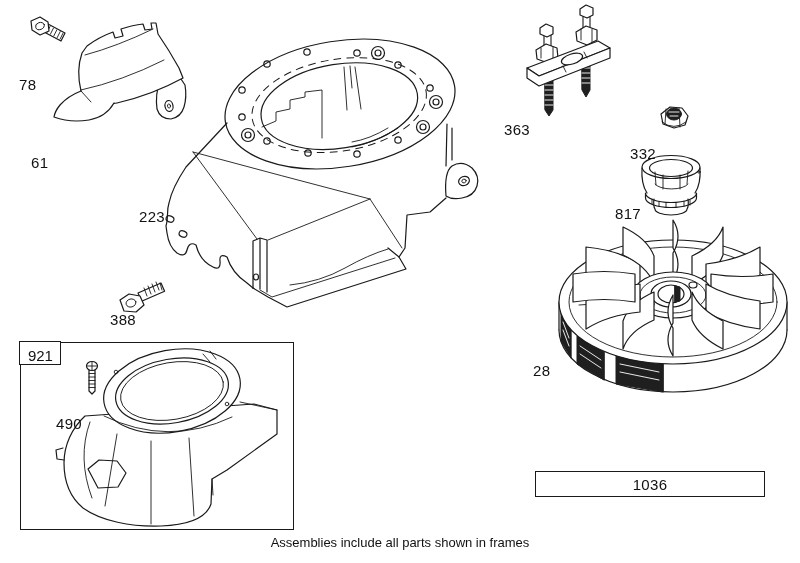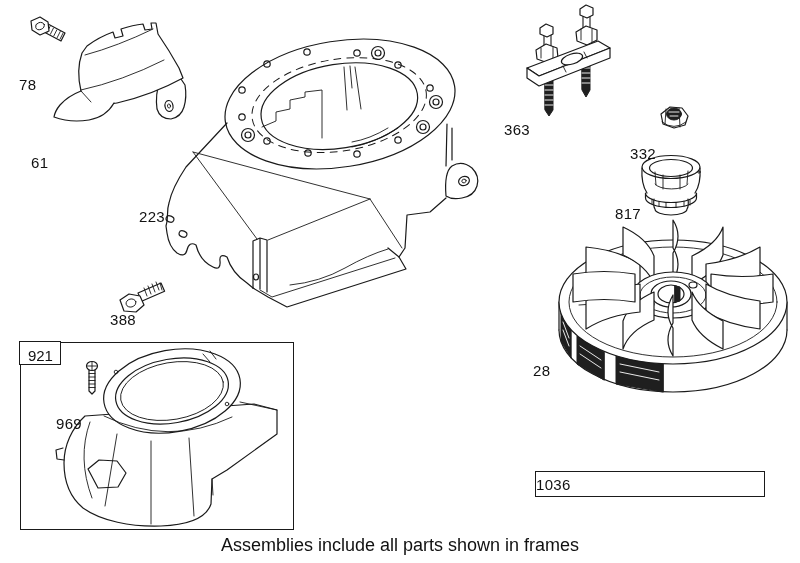--- a/index.html
+++ b/index.html
@@ -18,25 +18,25 @@
   .art .dash{stroke-dasharray:7 6;stroke-width:1;}
   .part-label{position:absolute;font-size:15px;line-height:1;color:#111;letter-spacing:0.3px;margin-top:40px;}
   .frame{position:absolute;left:20px;top:342px;width:272px;height:186px;border:1.6px solid #1a1a1a;}
   .frame-tag{
     position:absolute;left:-1.6px;top:-1.6px;width:40px;height:22px;
     border:1.6px solid #1a1a1a;background:#fff;display:flex;align-items:flex-end;justify-content:center;
     font-size:15px;
   }
   .emissions-box{
     position:absolute;left:535px;top:471px;width:228px;height:24px;
-    border:1.5px solid #1a1a1a;display:flex;align-items:center;justify-content:flex-start;
+    border:1.5px solid #1a1a1a;display:flex;align-items:center;justify-content:center;
     gap:10px;font-size:15px;letter-spacing:0.3px;background:#fff;
   }
   .caption{
-    position:absolute;left:0;right:0;top:535px;text-align:center;font-size:18px;color:#111;
+    position:absolute;left:0;right:0;top:535px;text-align:center;font-size:13px;color:#111;
   }
 </style>
 </head>
 <body>
 
 <div class="canvas">
 
   <svg class="art" width="800" height="563" viewBox="0 0 800 563">
 
     <g>
@@ -240,21 +240,21 @@
   </div>
 
   <div class="part-label" style="left:19px;top:37px">78</div>
   <div class="part-label" style="left:31px;top:115px">61</div>
   <div class="part-label" style="left:139px;top:169px">223</div>
   <div class="part-label" style="left:110px;top:272px">388</div>
   <div class="part-label" style="left:504px;top:82px">363</div>
   <div class="part-label" style="left:630px;top:106px">332</div>
   <div class="part-label" style="left:615px;top:166px">817</div>
   <div class="part-label" style="left:533px;top:323px">28</div>
-  <div class="part-label" style="left:56px;top:376px">969</div>
+  <div class="part-label" style="left:56px;top:376px">490</div>
 
   <div class="emissions-box">
     <span>1036</span>
   </div>
 
   <div class="caption">Assemblies include all parts shown in frames</div>
 
 </div>
 
 </body></html>

